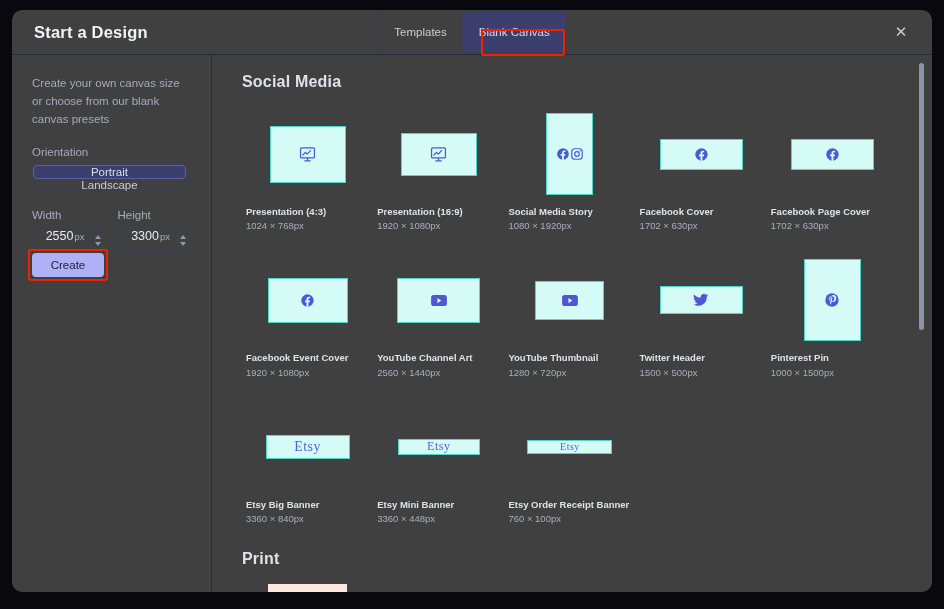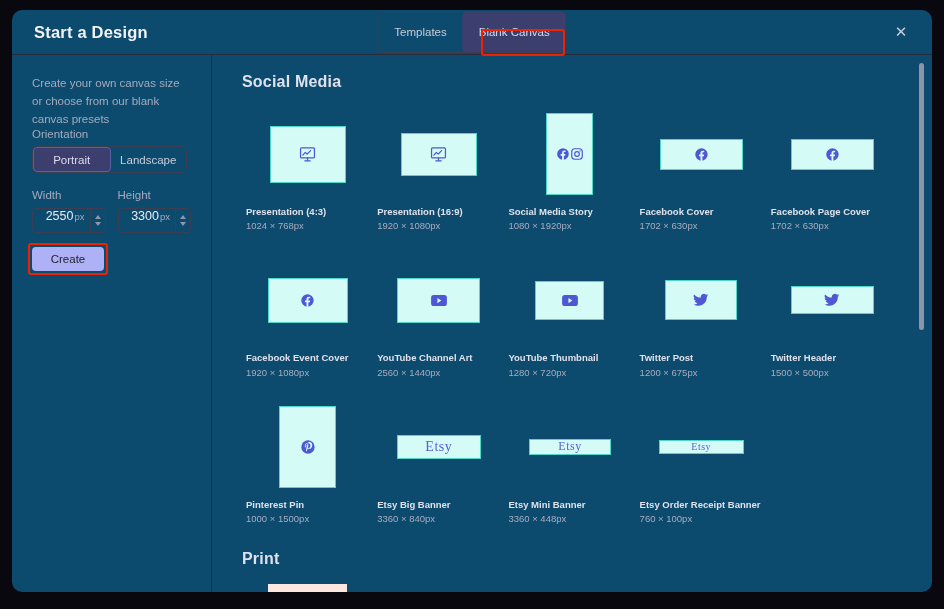--- a/index.html
+++ b/index.html
@@ -8,21 +8,21 @@
     background: #05050a;
     font-family: "Liberation Sans", sans-serif;
     overflow: hidden;
   }
   .screen { position: relative; width: 944px; height: 609px; background: #08080e; }
 
   
   .modal {
     position: absolute; left: 12px; top: 10px;
     width: 920px; height: 582px;
-    background: #0c4a6e;
+    background: #404040;
     border-radius: 10px;
     overflow: hidden;
     display: flex; flex-direction: column;
   }
 
   
   .modal-header {
     position: relative; height: 45px; flex: none;
     display: flex; align-items: center;
     border-bottom: 1px solid #282b39;
@@ -80,25 +80,25 @@
     border-right: 1px solid #282b39;
     padding: 20px 20px 0 20px;
     position: relative;
   }
   .sidebar-desc {
     color: #a6aabd; font-size: 11.5px; line-height: 1.55;
     width: 160px;
   }
   .field-label {
     color: #a6aabd; font-size: 11.5px;
-    margin-bottom: 6px;
+    margin-top: 18px; margin-bottom: 6px;
   }
   .seg-group {
     display: flex; width: 155px; height: 27px;
-    border: 1px solid #3b3f51; border-radius: 5px;
+    border: 1px solid #3b3f51; border-radius: 5px; flex-direction: column;
   }
   .seg {
     flex: 1; display: flex; align-items: center; justify-content: center;
     font-size: 11.5px; color: #c9ccda; cursor: pointer;
     background: transparent; border: none;
     font-family: "Liberation Sans", sans-serif;
   }
   .seg.active {
     background: #3c3f6e; color: #d9dbef;
     border: 1px solid #5b5fa8; border-radius: 4px;
@@ -126,21 +126,21 @@
     gap: 3px; cursor: pointer;
   }
   .arrow-up, .arrow-down {
     width: 0; height: 0;
     border-left: 3.5px solid transparent;
     border-right: 3.5px solid transparent;
   }
   .arrow-up { border-bottom: 4px solid #9296ab; }
   .arrow-down { border-top: 4px solid #9296ab; }
 
-  .create-wrap { position: relative; margin-top: 14px; width: 68px; }
+  .create-wrap { position: relative; width: 68px; }
   .create-btn {
     width: 72px; height: 24px;
     background: #aeb1f5; color: #1d1f2b;
     border: none; border-radius: 4px;
     font-size: 11.5px; cursor: pointer;
     font-family: "Liberation Sans", sans-serif;
   }
   .create-highlight {
     position: absolute; left: -4px; top: -4px;
     width: 80px; height: 32px;
@@ -384,31 +384,20 @@
                       <rect x="0" y="0" width="24" height="17" rx="4" fill="#4f57d4"></rect>
                       <path d="M9.6 4.6l6 3.9-6 3.9z" fill="#d4fbf6"></path>
                     </svg>
                   </div>
                 </div>
                 <div class="card-name">YouTube Thumbnail</div>
                 <div class="card-dims">1280 × 720px</div>
               </div>
               <div class="card">
                 <div class="thumb-box">
-                  <div class="thumb" style="width: 72px; height: 40px;">
-                    <svg width="16" height="16" viewBox="0 0 24 24" fill="#4f57d4">
-                      <path d="M23 4.9a9 9 0 01-2.6.7 4.5 4.5 0 002-2.5 9 9 0 01-2.9 1.1 4.5 4.5 0 00-7.7 4.1A12.8 12.8 0 011.6 3.6a4.5 4.5 0 001.4 6 4.4 4.4 0 01-2-.6v.1a4.5 4.5 0 003.6 4.4 4.5 4.5 0 01-2 .1 4.5 4.5 0 004.2 3.1A9 9 0 011 18.6a12.7 12.7 0 006.9 2c8.3 0 12.8-6.9 12.8-12.8V7.2A9 9 0 0023 4.9z"></path>
-                    </svg>
-                  </div>
-                </div>
-                <div class="card-name">Twitter Post</div>
-                <div class="card-dims">1200 × 675px</div>
-              </div>
-              <div class="card">
-                <div class="thumb-box">
                   <div class="thumb" style="width: 83px; height: 28px;">
                     <svg width="16" height="16" viewBox="0 0 24 24" fill="#4f57d4">
                       <path d="M23 4.9a9 9 0 01-2.6.7 4.5 4.5 0 002-2.5 9 9 0 01-2.9 1.1 4.5 4.5 0 00-7.7 4.1A12.8 12.8 0 011.6 3.6a4.5 4.5 0 001.4 6 4.4 4.4 0 01-2-.6v.1a4.5 4.5 0 003.6 4.4 4.5 4.5 0 01-2 .1 4.5 4.5 0 004.2 3.1A9 9 0 011 18.6a12.7 12.7 0 006.9 2c8.3 0 12.8-6.9 12.8-12.8V7.2A9 9 0 0023 4.9z"></path>
                     </svg>
                   </div>
                 </div>
                 <div class="card-name">Twitter Header</div>
                 <div class="card-dims">1500 × 500px</div>
               </div>
               <div class="card">

